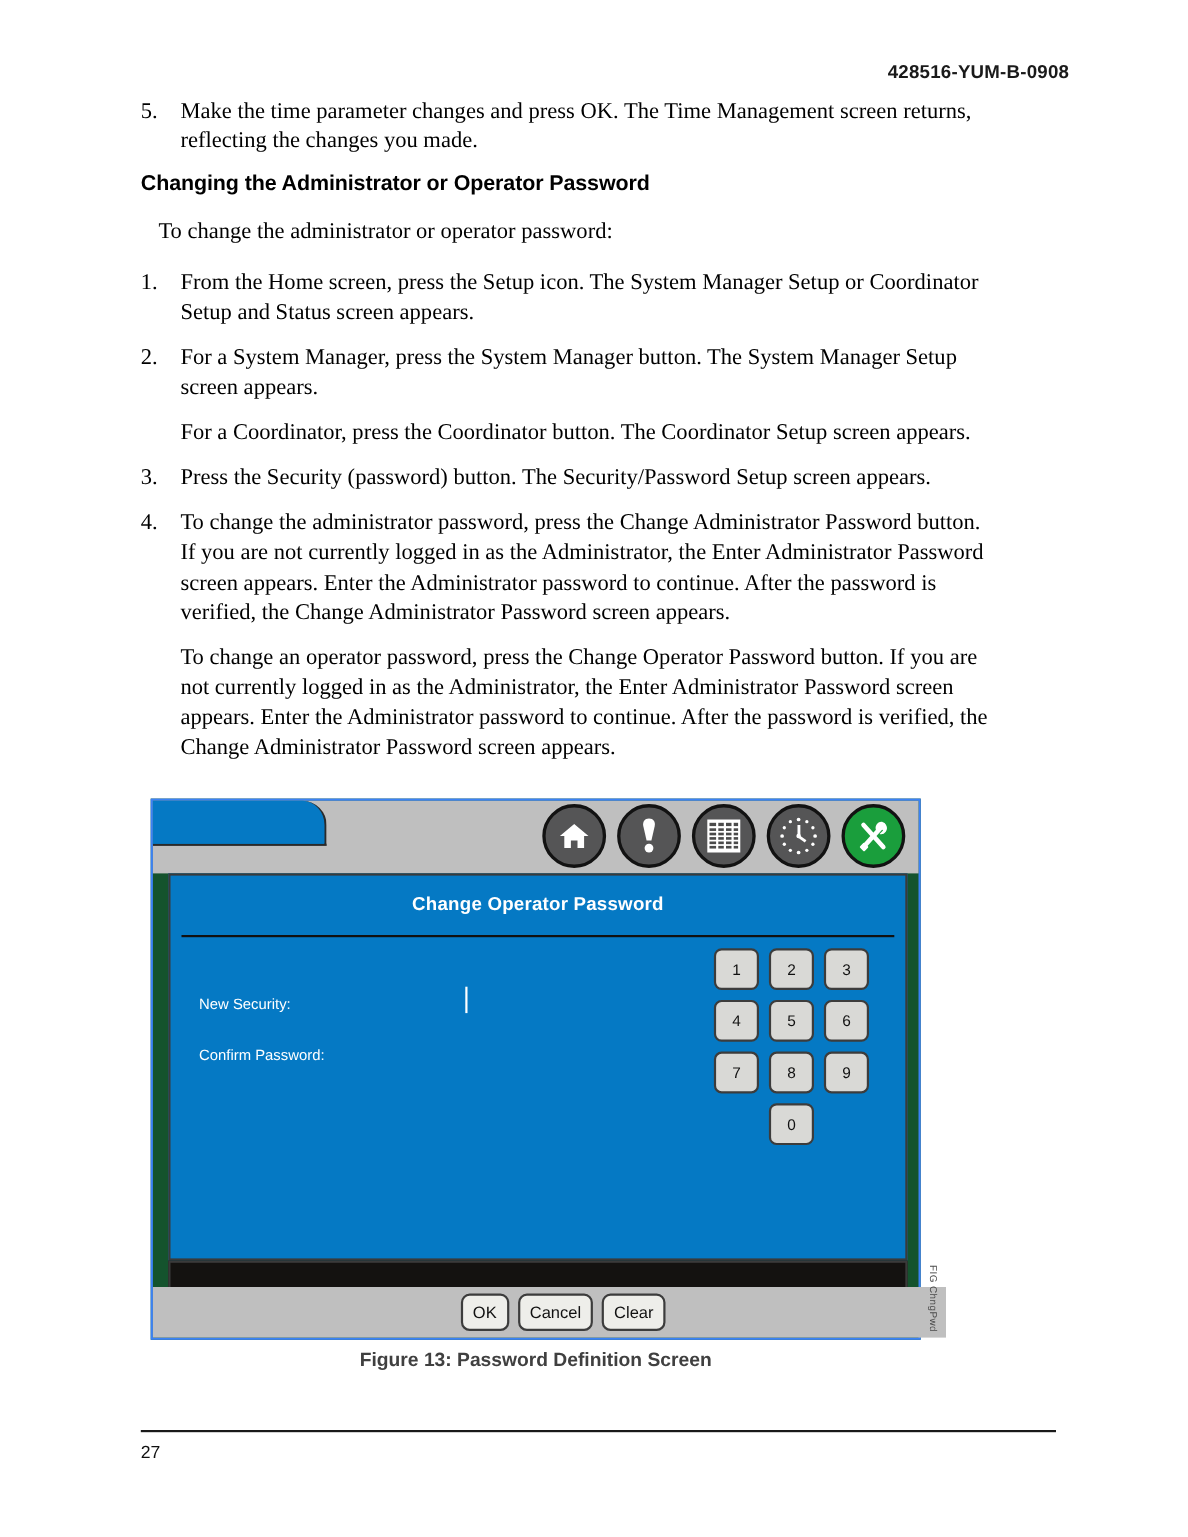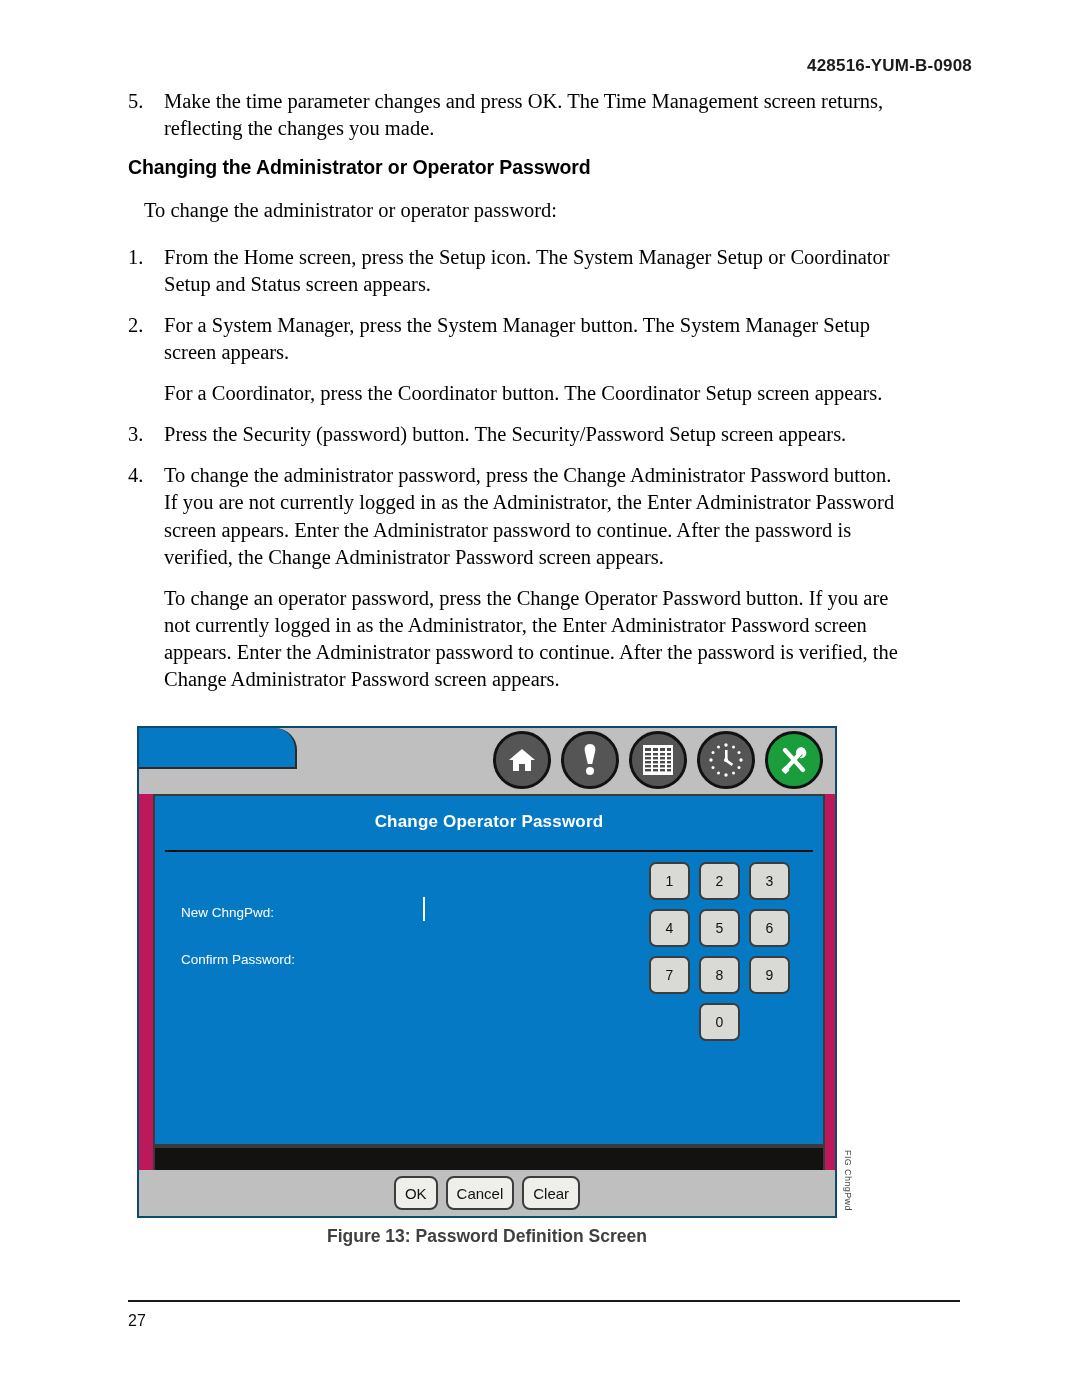--- a/index.html
+++ b/index.html
@@ -61,22 +61,22 @@
   
   .figure-wrap {
     position:absolute;
     left:137px; top:726px;
     width:700px;
   }
 
   .device-screen {
     position:relative;
     width:700px; height:492px;
-    background:#be185d;
-    border:2px solid #0c4a6e;
+    background:#14532d;
+    border:2px solid #3b82f6;
     box-sizing:border-box;
   }
 
   
   .toolbar {
     position:absolute; left:0; top:0;
     width:100%; height:66px;
     background:#bfbfbf;
   }
   .tab-shape {
@@ -173,20 +173,21 @@
   }
 
   
   .btn-bar {
     position:absolute;
     left:0; bottom:0;
     width:100%; height:46px;
     background:#bfbfbf;
     display:flex; align-items:center; justify-content:center;
     gap:8px;
+    padding-left:25px;
   }
   .sbtn {
     min-width:38px; height:34px;
     padding:0 9px;
     background:#eeeeea;
     border:2px solid #3c3c3c;
     border-radius:8px;
     box-sizing:border-box;
     display:flex; align-items:center; justify-content:center;
     font-family:"Liberation Sans", sans-serif;
@@ -343,21 +344,21 @@
             </svg>
           </div>
 
         </div>
       </div>
 
       <div class="panel">
         <div class="panel-title">Change Operator Password</div>
         <div class="panel-rule"></div>
 
-        <div class="field-label label-new">New ChngPwd:</div>
+        <div class="field-label label-new">New Security:</div>
         <div class="caret"></div>
         <div class="field-label label-confirm">Confirm Password:</div>
 
         <div class="keypad">
           <div class="key">1</div>
           <div class="key">2</div>
           <div class="key">3</div>
           <div class="key">4</div>
           <div class="key">5</div>
           <div class="key">6</div>

